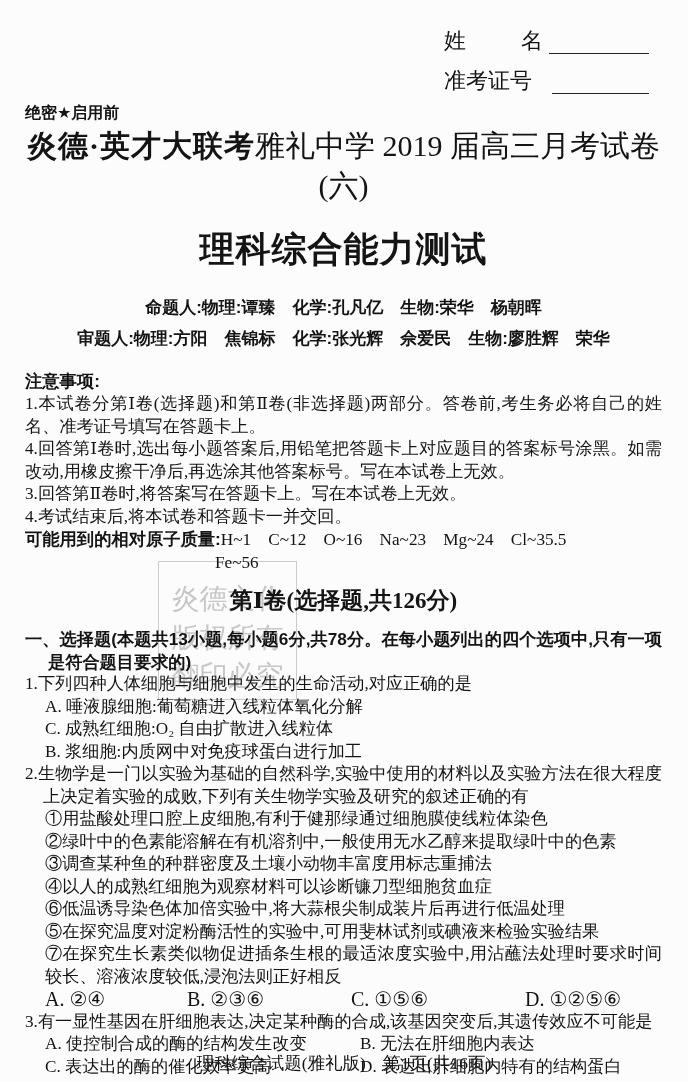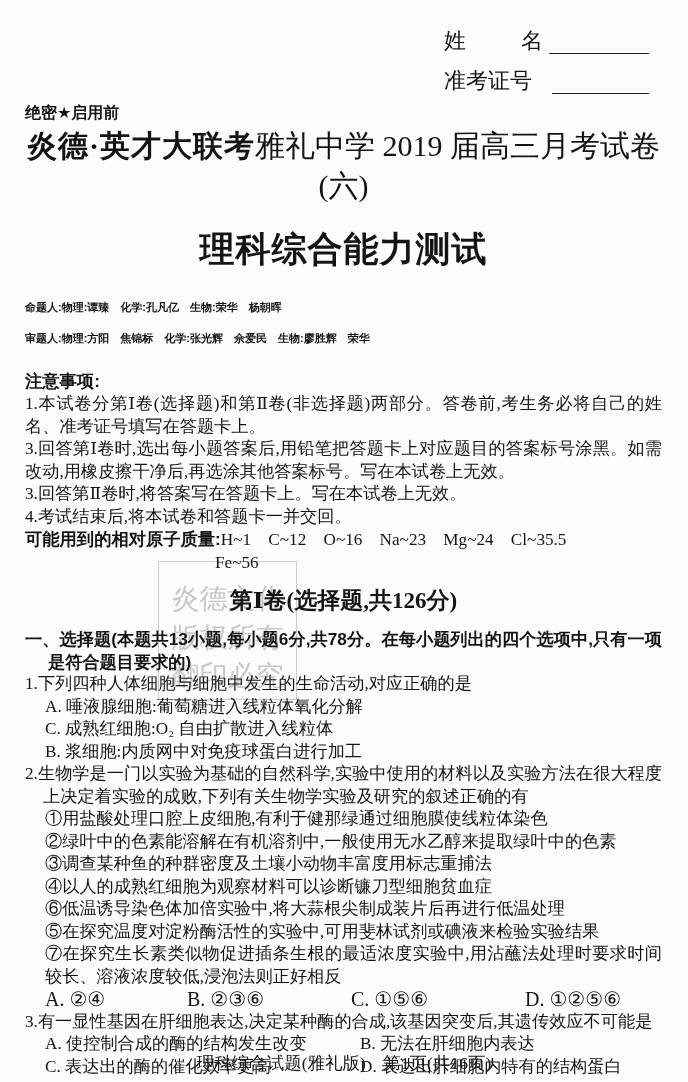--- a/index.html
+++ b/index.html
@@ -54,23 +54,23 @@
     margin: 2px 0 0; text-align: center;
     font-size: 30px; line-height: 40px; font-weight: normal;
   }
   .exam-title .brand { font-weight: bold; letter-spacing: 1px; }
   .subject-title {
     margin: 20px 0 0; text-align: center;
     font-family: "Liberation Sans", "DejaVu Sans", sans-serif;
     font-weight: bold; font-size: 35px; line-height: 46px; letter-spacing: 1px;
   }
   .staff-line {
-    text-align: left;
-    font-family: "Liberation Sans", "DejaVu Sans", sans-serif;
-    font-weight: bold; font-size: 11px; line-height: 31px;
+    text-align: center;
+    font-family: "Liberation Sans", "DejaVu Sans", sans-serif;
+    font-weight: bold; font-size: 17px; line-height: 31px;
   }
   .staff-line.first { margin-top: 20px; }
 
   
   .notices-heading {
     margin-top: 16px;
     font-family: "Liberation Sans", "DejaVu Sans", sans-serif;
     font-weight: bold; font-size: 17.3px; line-height: 23px;
   }
   .note { margin: 0; font-size: 17.2px; line-height: 22.5px; text-align: justify; }
@@ -149,21 +149,21 @@
 
     <div class="exam-title"><span class="brand">炎德·英才大联考</span><span>雅礼中学 2019 届高三月考试卷(六)</span></div>
 
     <div class="subject-title">理科综合能力测试</div>
 
     <div class="staff-line first">命题人:物理:谭臻　化学:孔凡亿　生物:荣华　杨朝晖</div>
     <div class="staff-line">审题人:物理:方阳　焦锦标　化学:张光辉　佘爱民　生物:廖胜辉　荣华</div>
 
     <div class="notices-heading">注意事项:</div>
     <p class="note">1.本试卷分第Ⅰ卷(选择题)和第Ⅱ卷(非选择题)两部分。答卷前,考生务必将自己的姓名、准考证号填写在答题卡上。</p>
-    <p class="note">3.回答第Ⅰ卷时,选出每小题答案后,用铅笔把答题卡上对应题目的答案标号涂黑。如需改动,用橡皮擦干净后,再选涂其他答案标号。写在本试卷上无效。</p>
+    <p class="note">4.回答第Ⅰ卷时,选出每小题答案后,用铅笔把答题卡上对应题目的答案标号涂黑。如需改动,用橡皮擦干净后,再选涂其他答案标号。写在本试卷上无效。</p>
     <p class="note">3.回答第Ⅱ卷时,将答案写在答题卡上。写在本试卷上无效。</p>
     <p class="note">4.考试结束后,将本试卷和答题卡一并交回。</p>
 
     <p class="atomic"><span class="lbl">可能用到的相对原子质量:</span><span>H~1　C~12　O~16　Na~23　Mg~24　Cl~35.5</span></p>
     <p class="atomic2">Fe~56</p>
 
     <div class="part-heading">第Ⅰ卷(选择题,共126分)</div>
     <p class="instruction">一、选择题(本题共13小题,每小题6分,共78分。在每小题列出的四个选项中,只有一项是符合题目要求的)</p>
 
     <p class="q-stem"><span>1.</span><span>下列四种人体细胞与细胞中发生的生命活动,对应正确的是</span></p>

